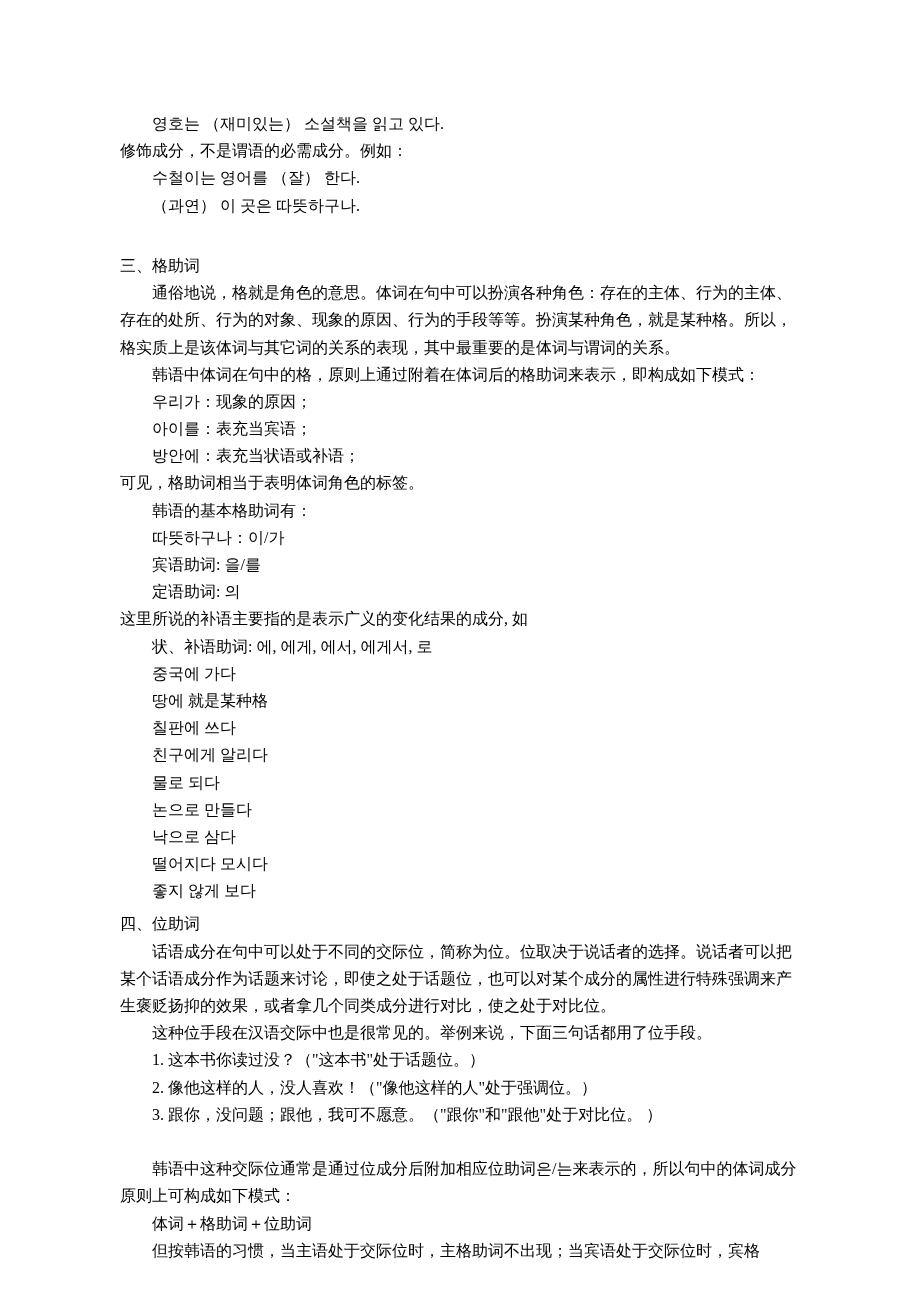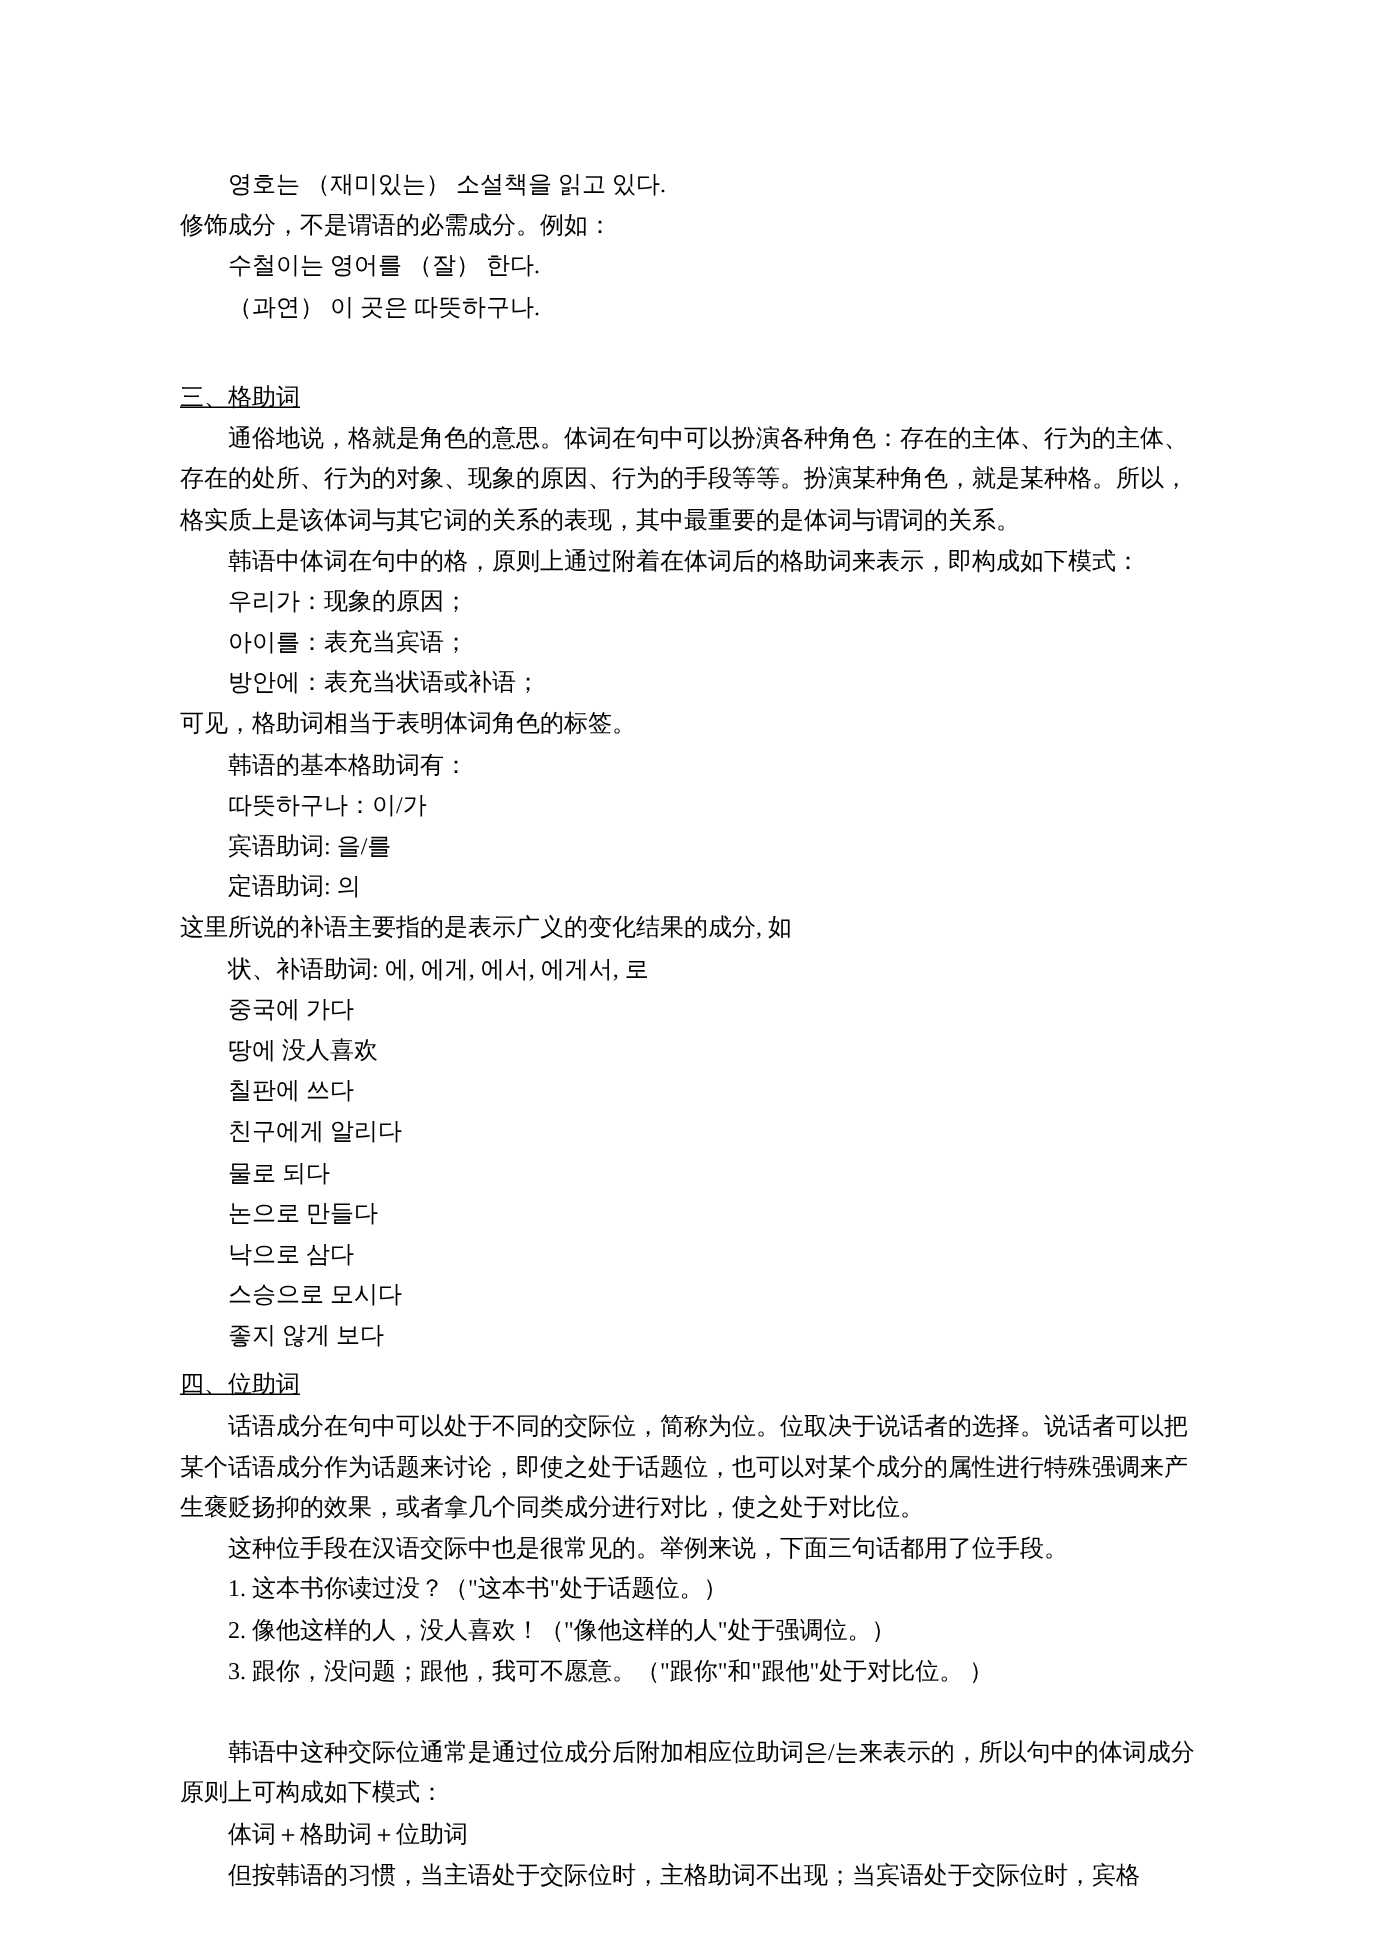--- a/index.html
+++ b/index.html
@@ -17,21 +17,20 @@
     box-sizing: border-box;
   }
   .para {
     margin: 0;
   }
   .indent1 {
     text-indent: 2em;
   }
   .section-head {
     margin-top: 6px;
-    text-decoration: underline;
   }
   .blank {
     height: 1.7em;
   }
 </style>
 </head>
 <body>
 
 <div class="page">
 
@@ -49,27 +48,27 @@
   <p class="para indent1">아이를：表充当宾语；</p>
   <p class="para indent1">방안에：表充当状语或补语；</p>
   <p class="para">可见，格助词相当于表明体词角色的标签。</p>
   <p class="para indent1">韩语的基本格助词有：</p>
   <p class="para indent1">따뜻하구나：이/가</p>
   <p class="para indent1">宾语助词: 을/를</p>
   <p class="para indent1">定语助词: 의</p>
   <p class="para">这里所说的补语主要指的是表示广义的变化结果的成分, 如</p>
   <p class="para indent1">状、补语助词: 에, 에게, 에서, 에게서, 로</p>
   <p class="para indent1">중국에 가다</p>
-  <p class="para indent1">땅에 没人喜欢</p>
+  <p class="para indent1">땅에 就是某种格</p>
   <p class="para indent1">칠판에 쓰다</p>
   <p class="para indent1">친구에게 알리다</p>
   <p class="para indent1">물로 되다</p>
   <p class="para indent1">논으로 만들다</p>
   <p class="para indent1">낙으로 삼다</p>
-  <p class="para indent1">스승으로 모시다</p>
+  <p class="para indent1">떨어지다 모시다</p>
   <p class="para indent1">좋지 않게 보다</p>
 
   <p class="para section-head">四、位助词</p>
   <p class="para indent1">话语成分在句中可以处于不同的交际位，简称为位。位取决于说话者的选择。说话者可以把某个话语成分作为话题来讨论，即使之处于话题位，也可以对某个成分的属性进行特殊强调来产生褒贬扬抑的效果，或者拿几个同类成分进行对比，使之处于对比位。</p>
   <p class="para indent1">这种位手段在汉语交际中也是很常见的。举例来说，下面三句话都用了位手段。</p>
   <p class="para indent1">1. 这本书你读过没？（"这本书"处于话题位。）</p>
   <p class="para indent1">2. 像他这样的人，没人喜欢！（"像他这样的人"处于强调位。）</p>
   <p class="para indent1">3. 跟你，没问题；跟他，我可不愿意。（"跟你"和"跟他"处于对比位。 ）</p>
 
   <div class="blank"></div>

